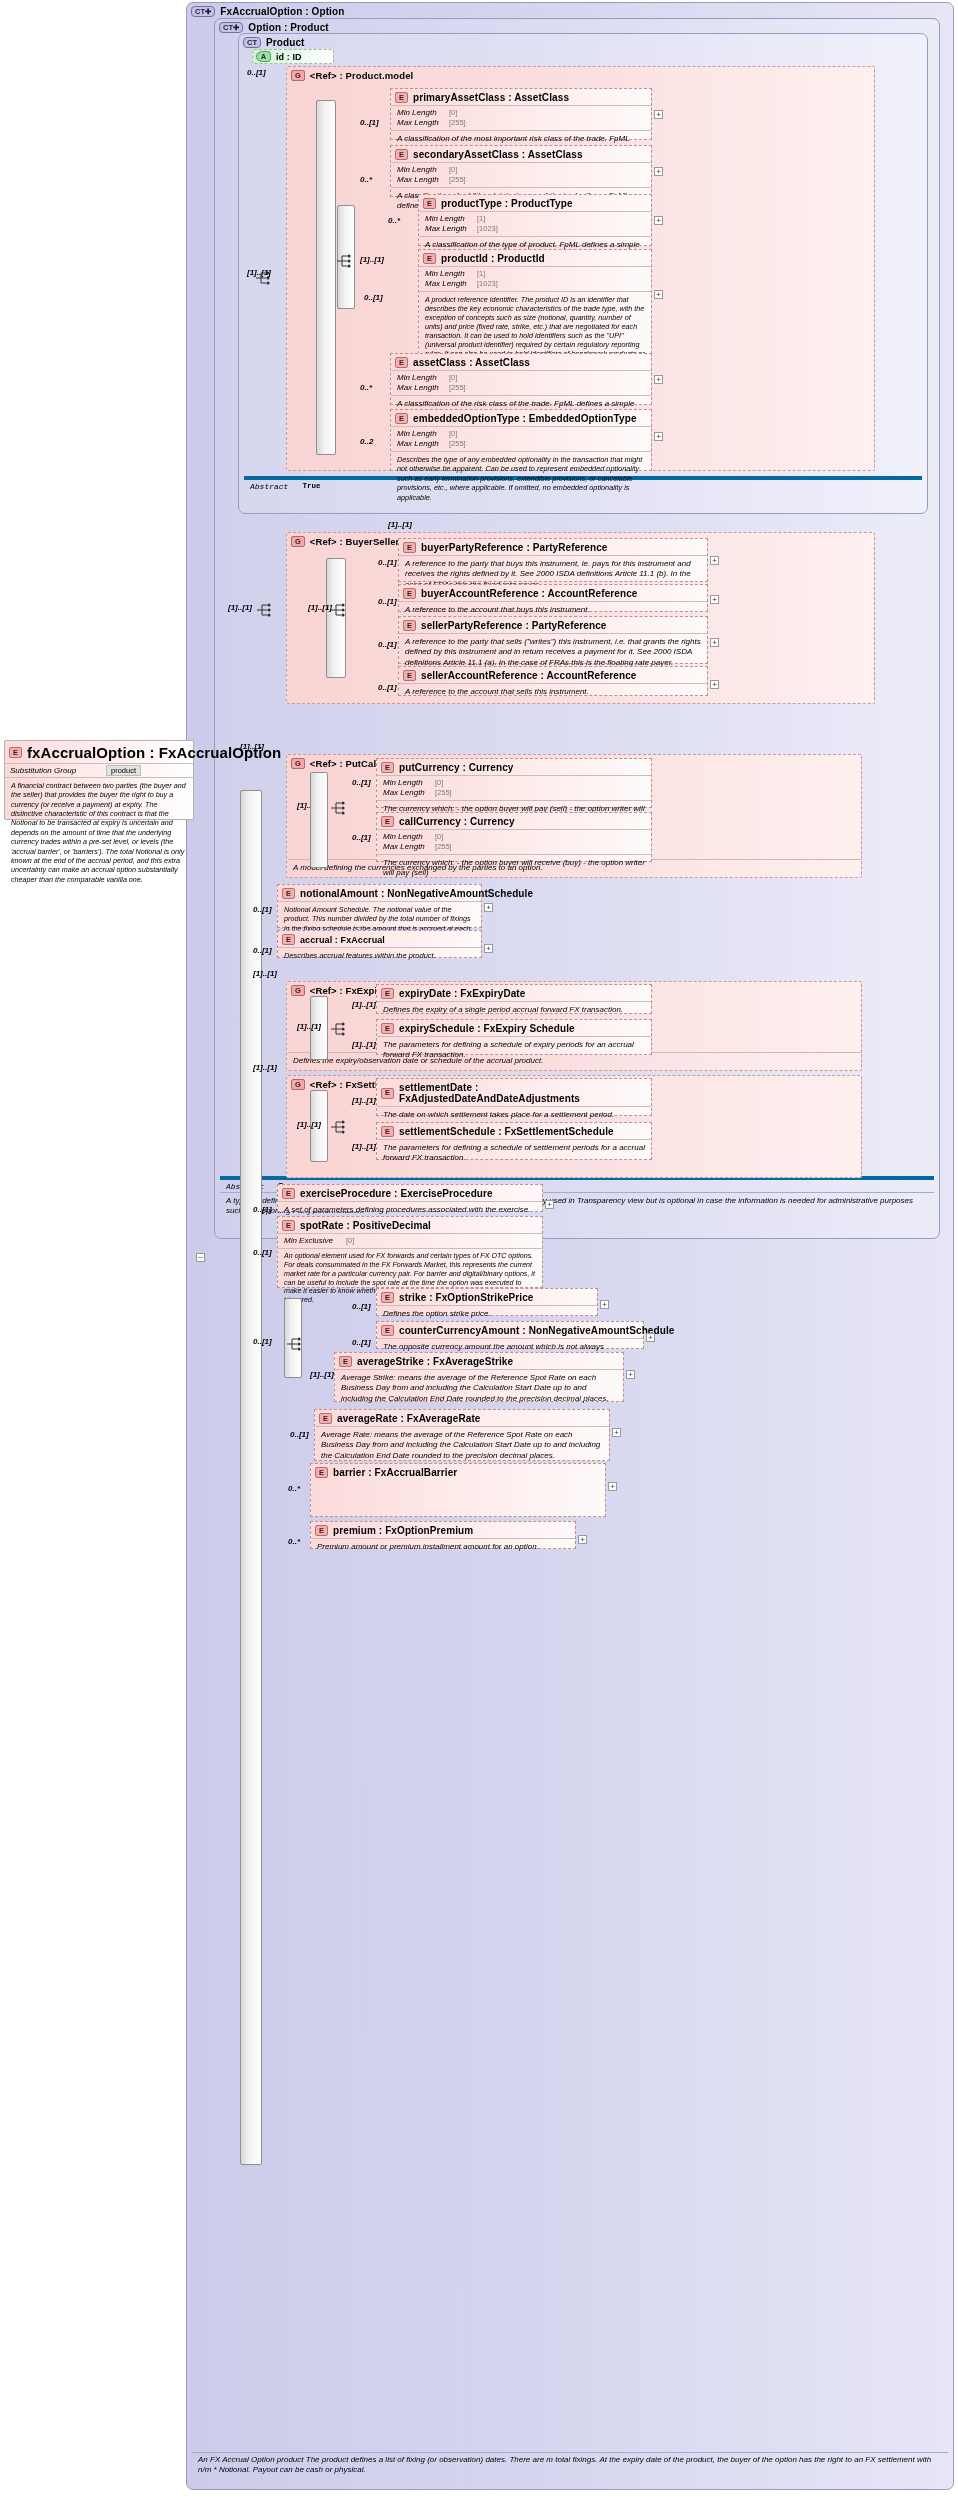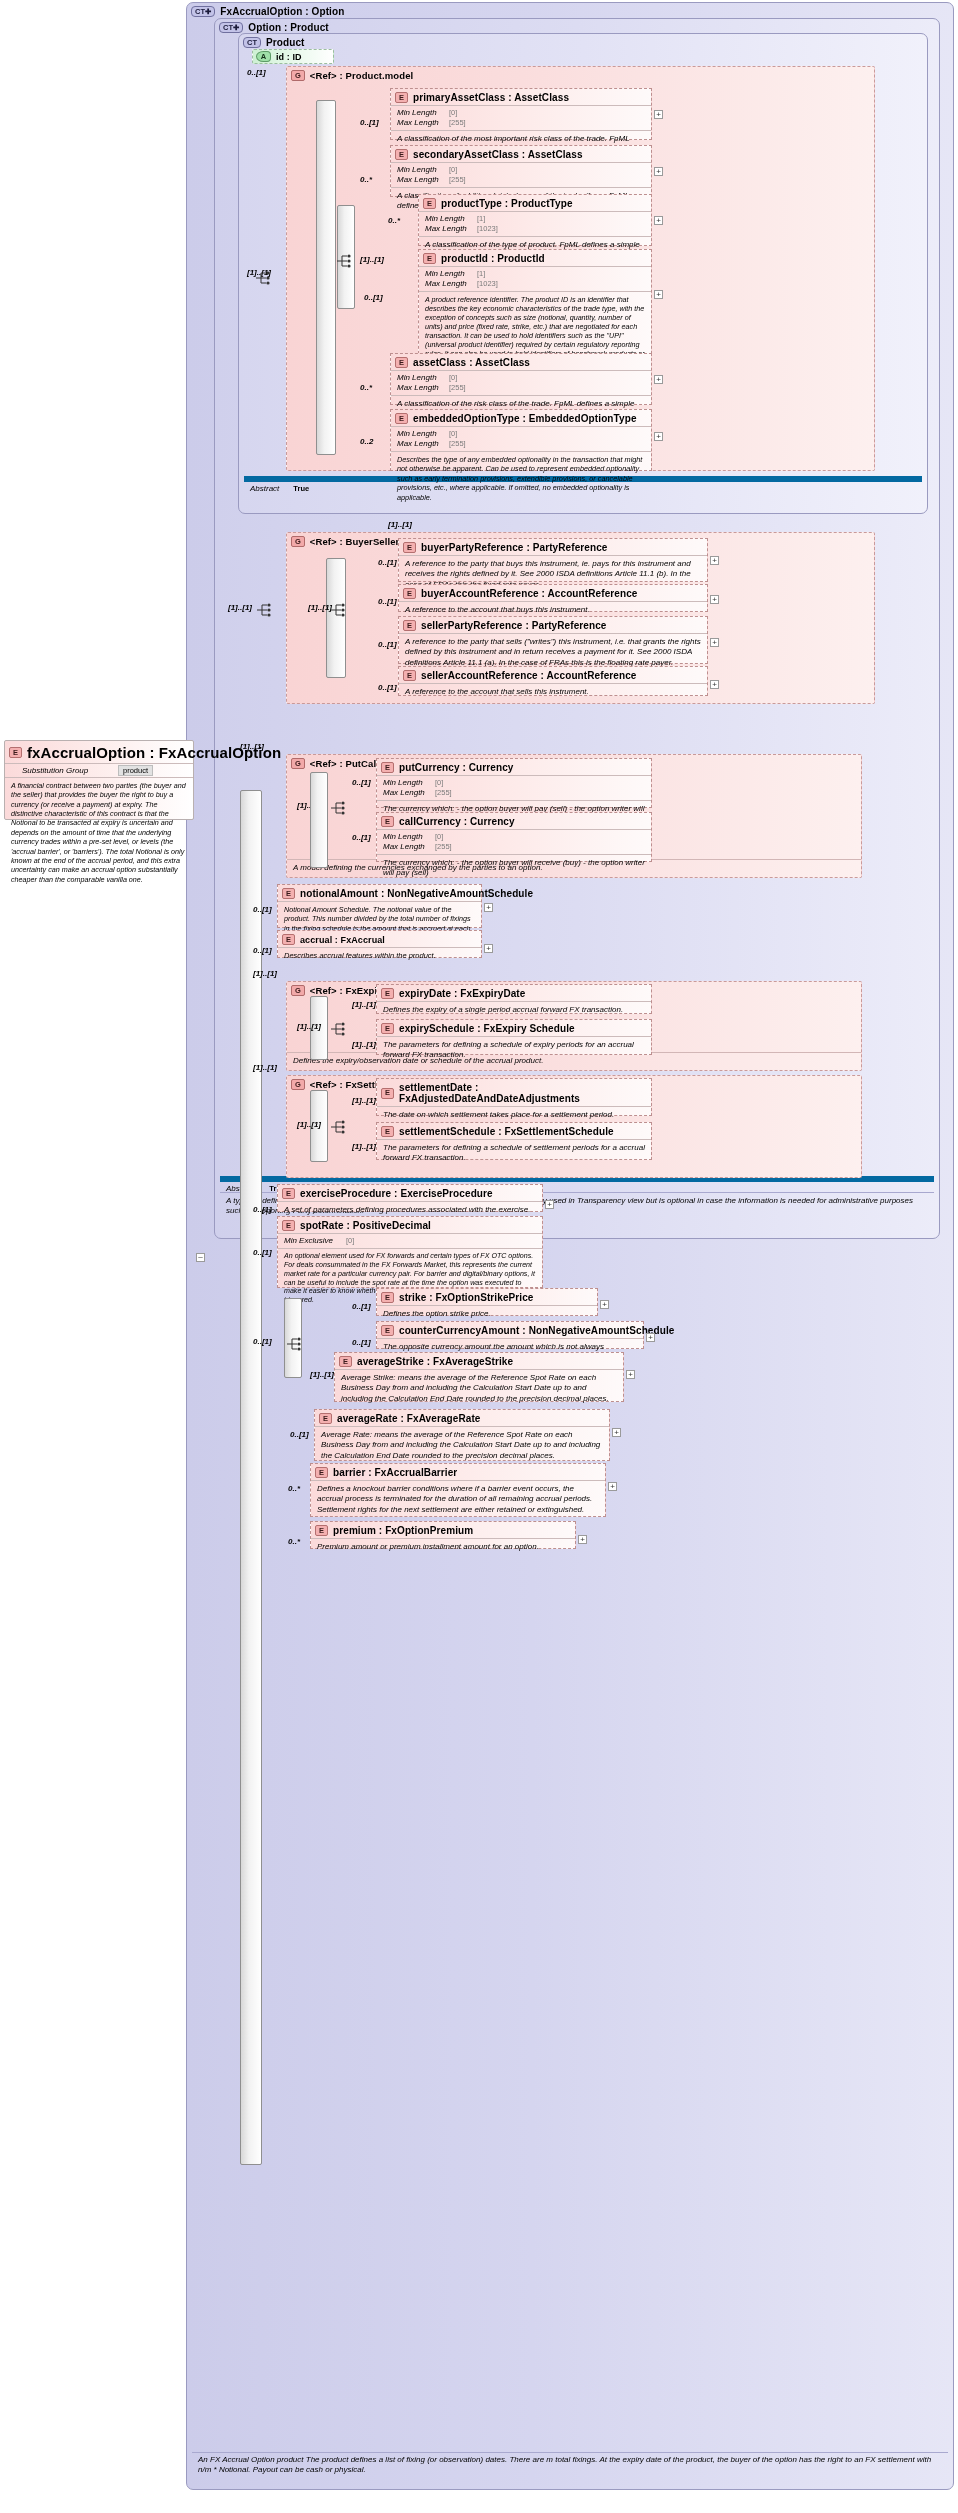--- a/index.html
+++ b/index.html
@@ -83,33 +83,33 @@
     position:absolute; width:9px; height:9px; border:1px solid #9a9a9a;
     background:#fff; font-size:8px; line-height:7px; text-align:center; color:#333;
     font-family:"Liberation Sans",sans-serif;
   }
   .plusbtn::after { content:"+"; }
   .minusbtn { position:absolute; width:9px; height:9px; border:1px solid #9a9a9a;
     background:#fff; font-size:8px; line-height:6px; text-align:center; color:#333;}
   .minusbtn::after { content:"\2013"; }
 
   
-  .abstract-row { padding: 2px 6px; border-top:6px solid #0369a1; display:flex; gap:14px; font-size:8px;}
+  .abstract-row { padding: 2px 6px; border-top:4px solid #0369a1; display:flex; gap:14px; font-size:8px;font-family:Liberation Mono, monospace;}
   .abstract-row .lbl { font-style: italic; }
   .abstract-row .val { font-weight:bold; font-size:7.5px;}
   .type-desc { padding: 3px 6px 4px 6px; border-top:1px solid #a8a8cf; font-style:italic; font-size:8px; line-height:1.3;}
 
   
   .root-box {
     position:absolute;
     background: linear-gradient(to right,#fbdada 0%, #fde9e8 40%, #ffffff 100%);
     border: 1px solid #b9b0b0; border-radius:2px;
   }
   .sub-row { display:flex; align-items:center; padding:1px 5px; border-top:1px solid #cbb; font-size:8px;}
-  .sub-row .lbl { font-style:italic; width:96px;margin-left:12px;}
+  .sub-row .lbl { font-style:italic; width:96px;}
   .sub-row .val { background:#e2e2e2; border:1px solid #bdbdbd; padding:0 4px; font-size:7.5px;}
 </style>
 </head>
 <body>
 
 <div class="canvas">
 
   <div class="ct-box" style="left:186px; top:2px; width:768px; height:2488px;">
     <div class="hdr">
       <span class="tag ct">CT✚</span>
@@ -624,21 +624,20 @@
     <div class="desc">Average Rate: means the average of the Reference Spot Rate on each Business Day from and including the Calculation Start Date up to and including the Calculation End Date rounded to the precision decimal places.</div>
   </div>
   <div class="plusbtn" style="left:612px; top:1428px;"></div>
 
   <div class="occ" style="left:288px; top:1484px;">0..*</div>
   <div class="el-box" style="left:310px; top:1463px; width:296px; height:54px;">
     <div class="hdr">
       <span class="tag e">E</span>
       <span class="title">barrier    : FxAccrualBarrier</span>
     </div>
-    <div class="desc">Defines a knockout barrier conditions where if a barrier event occurs, the accrual process is terminated for the duration of all remaining accrual periods. Settlement rights for the next settlement are either retained or extinguished.</div>
   </div>
   <div class="plusbtn" style="left:608px; top:1482px;"></div>
 
   <div class="occ" style="left:288px; top:1537px;">0..*</div>
   <div class="el-box" style="left:310px; top:1521px; width:266px; height:28px;">
     <div class="hdr">
       <span class="tag e">E</span>
       <span class="title">premium : FxOptionPremium</span>
     </div>
     <div class="desc">Premium amount or premium installment amount for an option.</div>

